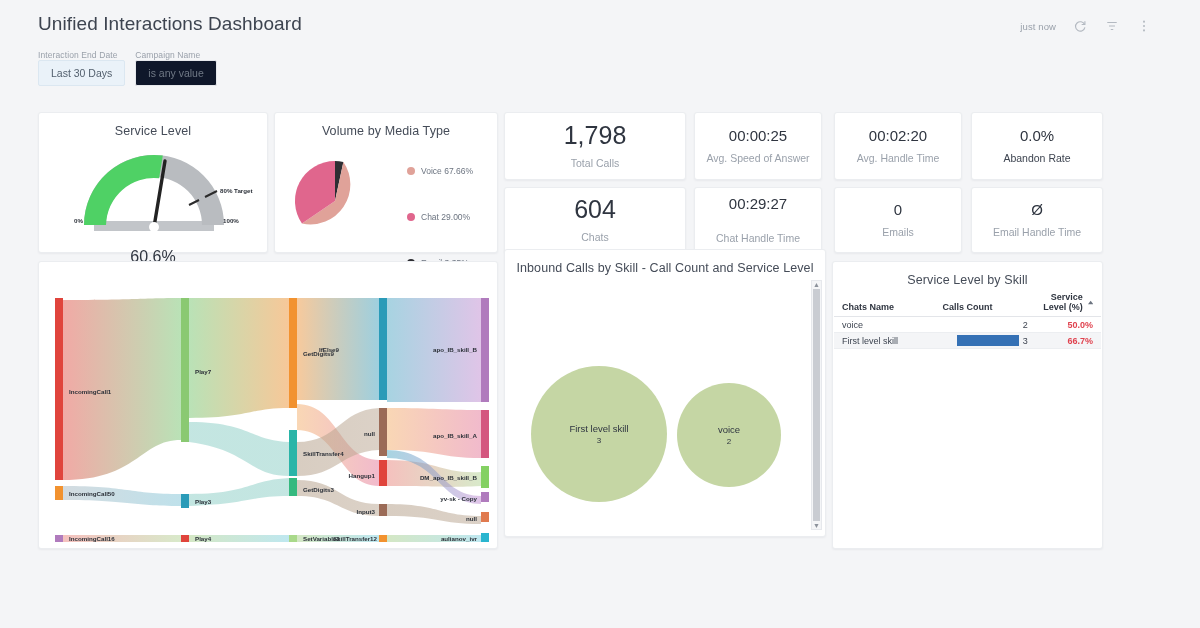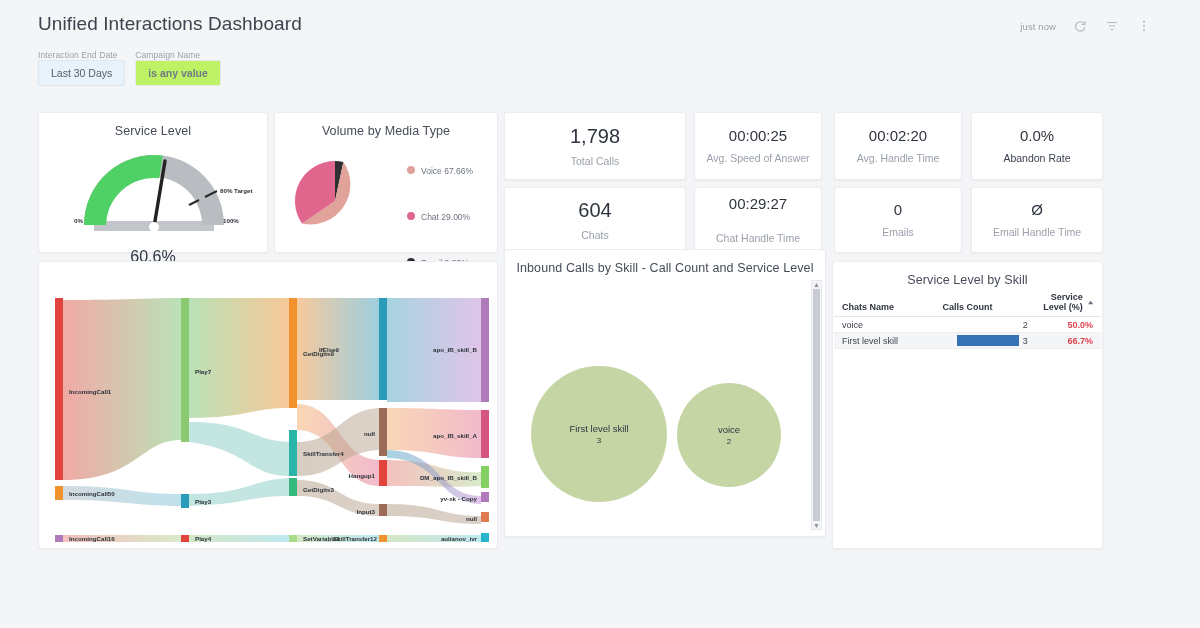--- a/index.html
+++ b/index.html
@@ -25,51 +25,51 @@
   .ico-btn svg { display: block; }
 
   .filters { position: absolute; left: 38px; top: 50px; display: flex; gap: 10px; }
   .filter { display: flex; flex-direction: column; }
   .filter-label { font-size: 8.5px; color: #9aa1ab; letter-spacing: .1px; }
   .filter-pill {
     height: 24px; padding: 12px 12px; display: flex; align-items: center;
     font-size: 10.5px; color: #5a6370; border-radius: 2px; white-space: nowrap; cursor: pointer;
   }
   .pill-date { background: #eaf2f9; border: 1px solid #dbe7f1; color: #53606e; }
-  .pill-any  { background: #bef264; border: 1px solid #e6e8ec; color: #707986; font-weight: bold; }
+  .pill-any  { background: #0f172a; border: 1px solid #e6e8ec; color: #707986; }
 
   
   .card {
     position: absolute; background: #fff; border-radius: 3px;
     border: 1px solid #ebedf0;
     box-shadow: 0 1px 2px rgba(16,24,40,.05);
   }
   .card-title {
     width: 100%; text-align: center; font-size: 12.5px; color: #454c58;
     padding-top: 11px; letter-spacing: .1px;
   }
 
   
   .kpi { display: flex; flex-direction: column; align-items: center; justify-content: center; }
-  .kpi-value { font-size: 20px; color: #2f3540; line-height: 1; font-weight: 400; }
+  .kpi-value { font-size: 25px; color: #2f3540; line-height: 1; font-weight: 400; }
   .kpi-value.small { font-size: 15px; }
   .kpi-label { font-size: 10.5px; color: #9aa1ab; margin-top: 9px; }
   .kpi-label.dark { color: #3d4450; }
 
   
   .gauge-wrap { position: absolute; left: 0; top: 30px; width: 100%; height: 110px; }
   .gauge-val {
     position: absolute; left: 0; top: 135px; width: 100%; text-align: center;
     font-size: 16px; color: #2f3540;
   }
 
   
   .pie-area { position: absolute; left: 0; top: 38px; width: 100%; height: 100px; display: flex; align-items: center; }
   .pie-legend { margin-left: 6px; display: flex; flex-direction: column; gap: 5px; }
-  .legend-row { display: flex; align-items: flex-start; gap: 6px; font-size: 8.5px; color: #6c7480; margin-top: 31px; }
+  .legend-row { display: flex; align-items: center; gap: 6px; font-size: 8.5px; color: #6c7480; margin-top: 31px; }
   .legend-dot { width: 8px; height: 8px; border-radius: 50%; display: inline-block; }
 
   
   .tbl { position: absolute; left: 1px; top: 30px; right: 1px; }
   .tbl-head {
     display: flex; align-items: flex-end; padding: 0 8px 4px 8px;
     border-bottom: 1px solid #e3e5e9;
     font-size: 9px; color: #2f3540; font-weight: bold;
   }
   .th-skill { width: 40%; }

